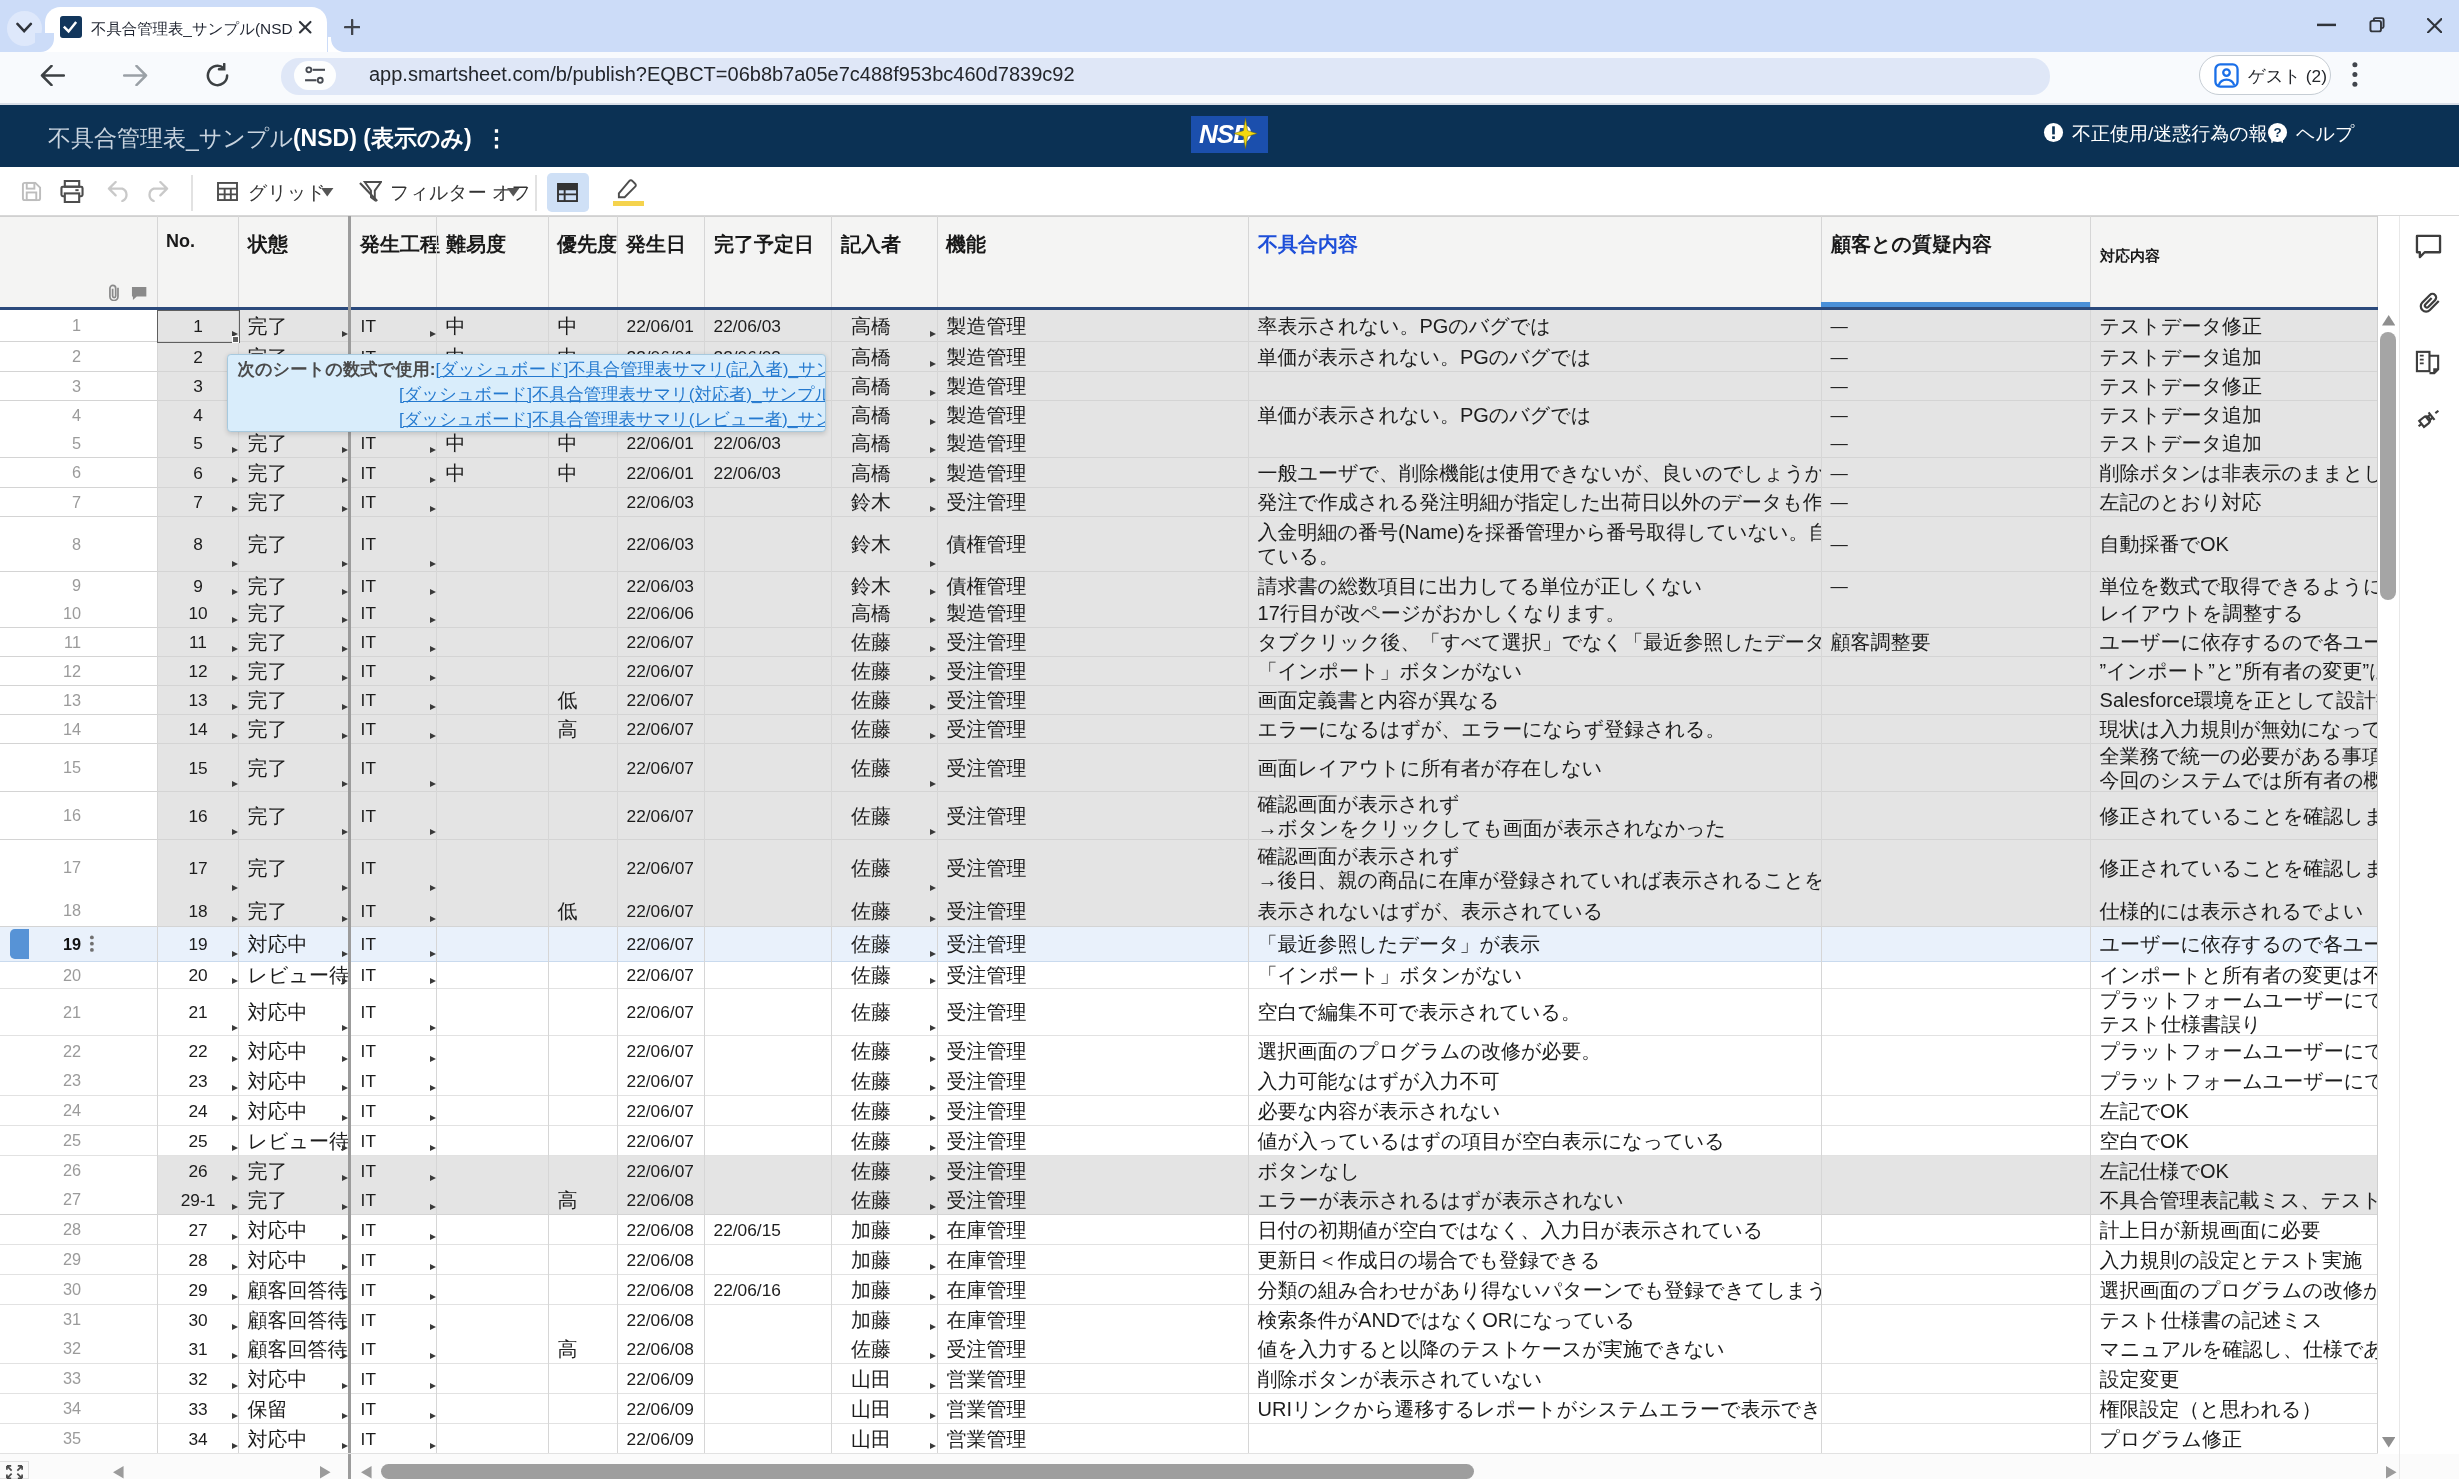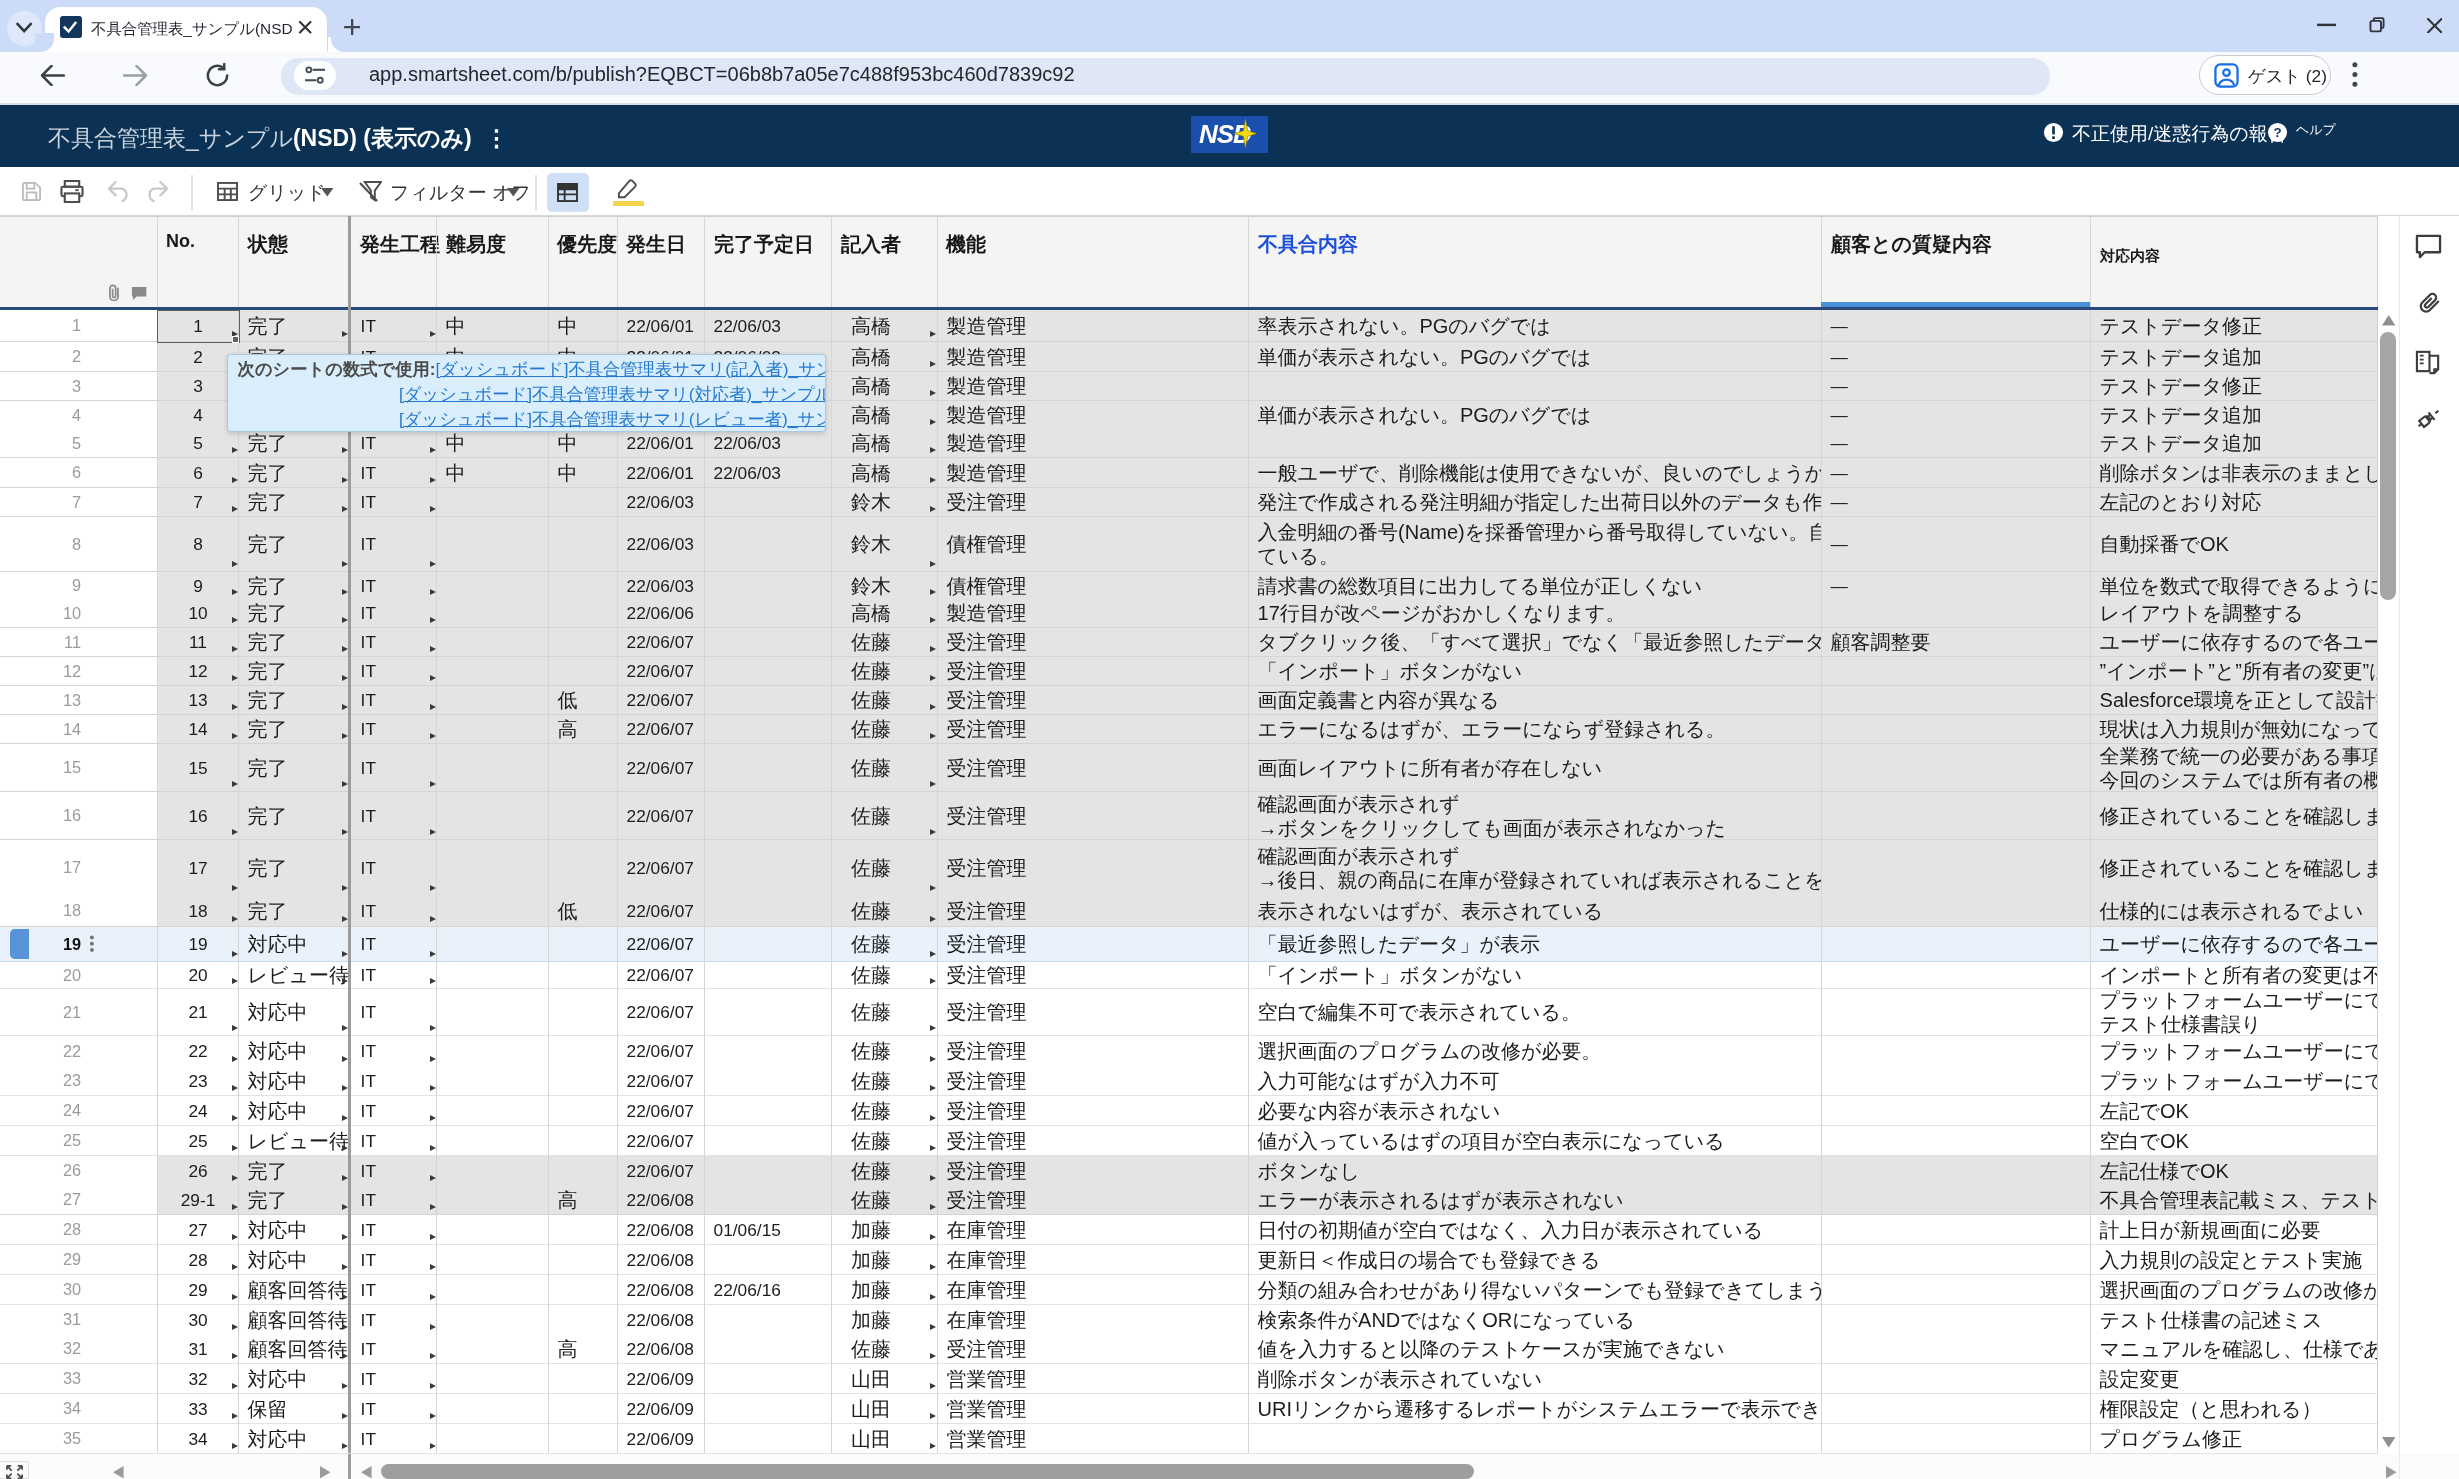--- a/index.html
+++ b/index.html
@@ -89,21 +89,21 @@
 <svg class="abs" style="left:2043px;top:122px" width="21" height="21" viewBox="0 0 22 22">
     <circle cx="11" cy="11" r="10" fill="#fff"></circle>
     <rect x="9.6" y="4.5" width="2.8" height="8.5" fill="#0b3154"></rect>
     <rect x="9.6" y="15" width="2.8" height="2.8" fill="#0b3154"></rect>
   </svg>
 <div class="abs" style="left:2072px;top:121px;font-size:19px;color:#fff;white-space:pre">不正使用/迷惑行為の報告</div>
 <svg class="abs" style="left:2267px;top:122px" width="21" height="21" viewBox="0 0 22 22">
     <circle cx="11" cy="11" r="10" fill="#fff"></circle>
     <text x="11" y="16" text-anchor="middle" font-size="14" font-weight="bold" fill="#0b3154">?</text>
   </svg>
-<div class="abs" style="left:2296px;top:121px;font-size:13px;color:#fff;white-space:pre">ヘルプ</div>
+<div class="abs" style="left:2296px;top:121px;font-size:19px;color:#fff;white-space:pre">ヘルプ</div>
 <div class="abs" style="left:0;top:167px;width:2459px;height:49px;background:#fff;border-bottom:1px solid #d8d8d8"></div>
 <svg class="abs" style="left:21px;top:181px" width="21" height="21" viewBox="0 0 22 22">
     <path d="M2 4 a2 2 0 0 1 2-2 H15 L20 7 V18 a2 2 0 0 1 -2 2 H4 a2 2 0 0 1 -2-2 Z" fill="none" stroke="#bdbdbd" stroke-width="2"></path>
     <rect x="6" y="2" width="8" height="6" fill="none" stroke="#bdbdbd" stroke-width="2"></rect>
     <rect x="6" y="12" width="10" height="8" fill="none" stroke="#bdbdbd" stroke-width="2"></rect>
   </svg>
 <svg class="abs" style="left:60px;top:180px" width="24" height="23" viewBox="0 0 25 24">
     <rect x="5" y="1" width="15" height="6" fill="none" stroke="#4d4d4d" stroke-width="2.2"></rect>
     <rect x="1.5" y="7" width="22" height="10" rx="1.5" fill="none" stroke="#4d4d4d" stroke-width="2.2"></rect>
     <rect x="5" y="14" width="15" height="9" fill="#fff" stroke="#4d4d4d" stroke-width="2.2"></rect>
@@ -609,21 +609,21 @@
     <div class="tri" style="left:342px"></div>
     <div class="tri" style="left:430px"></div>
     <div class="tri" style="left:930px"></div>
   </div>
 <div class="row w" style="top:1215px;height:30px">
     <div class="gut">28</div>
     <div class="cell lat" style="left:157px;width:82px;justify-content:center;padding-left:0">27</div>
     <div class="cell " style="left:238px;width:110px;">対応中</div>
     <div class="cell lat" style="left:351px;width:86px;">IT</div>
     <div class="cell lat" style="left:617px;width:87px;">22/06/08</div>
-    <div class="cell lat" style="left:704px;width:127px;">01/06/15</div>
+    <div class="cell lat" style="left:704px;width:127px;">22/06/15</div>
     <div class="cell " style="left:831px;width:106px;padding-left:20px">加藤</div>
     <div class="cell " style="left:937px;width:311px;">在庫管理</div>
     <div class="cell " style="left:1248px;width:574px;">日付の初期値が空白ではなく、入力日が表示されている</div>
     <div class="cell " style="left:2090px;width:287px;">計上日が新規画面に必要</div>
     <div class="tri" style="left:232px"></div>
     <div class="tri" style="left:342px"></div>
     <div class="tri" style="left:430px"></div>
     <div class="tri" style="left:930px"></div>
   </div>
 <div class="row w" style="top:1245px;height:30px">

